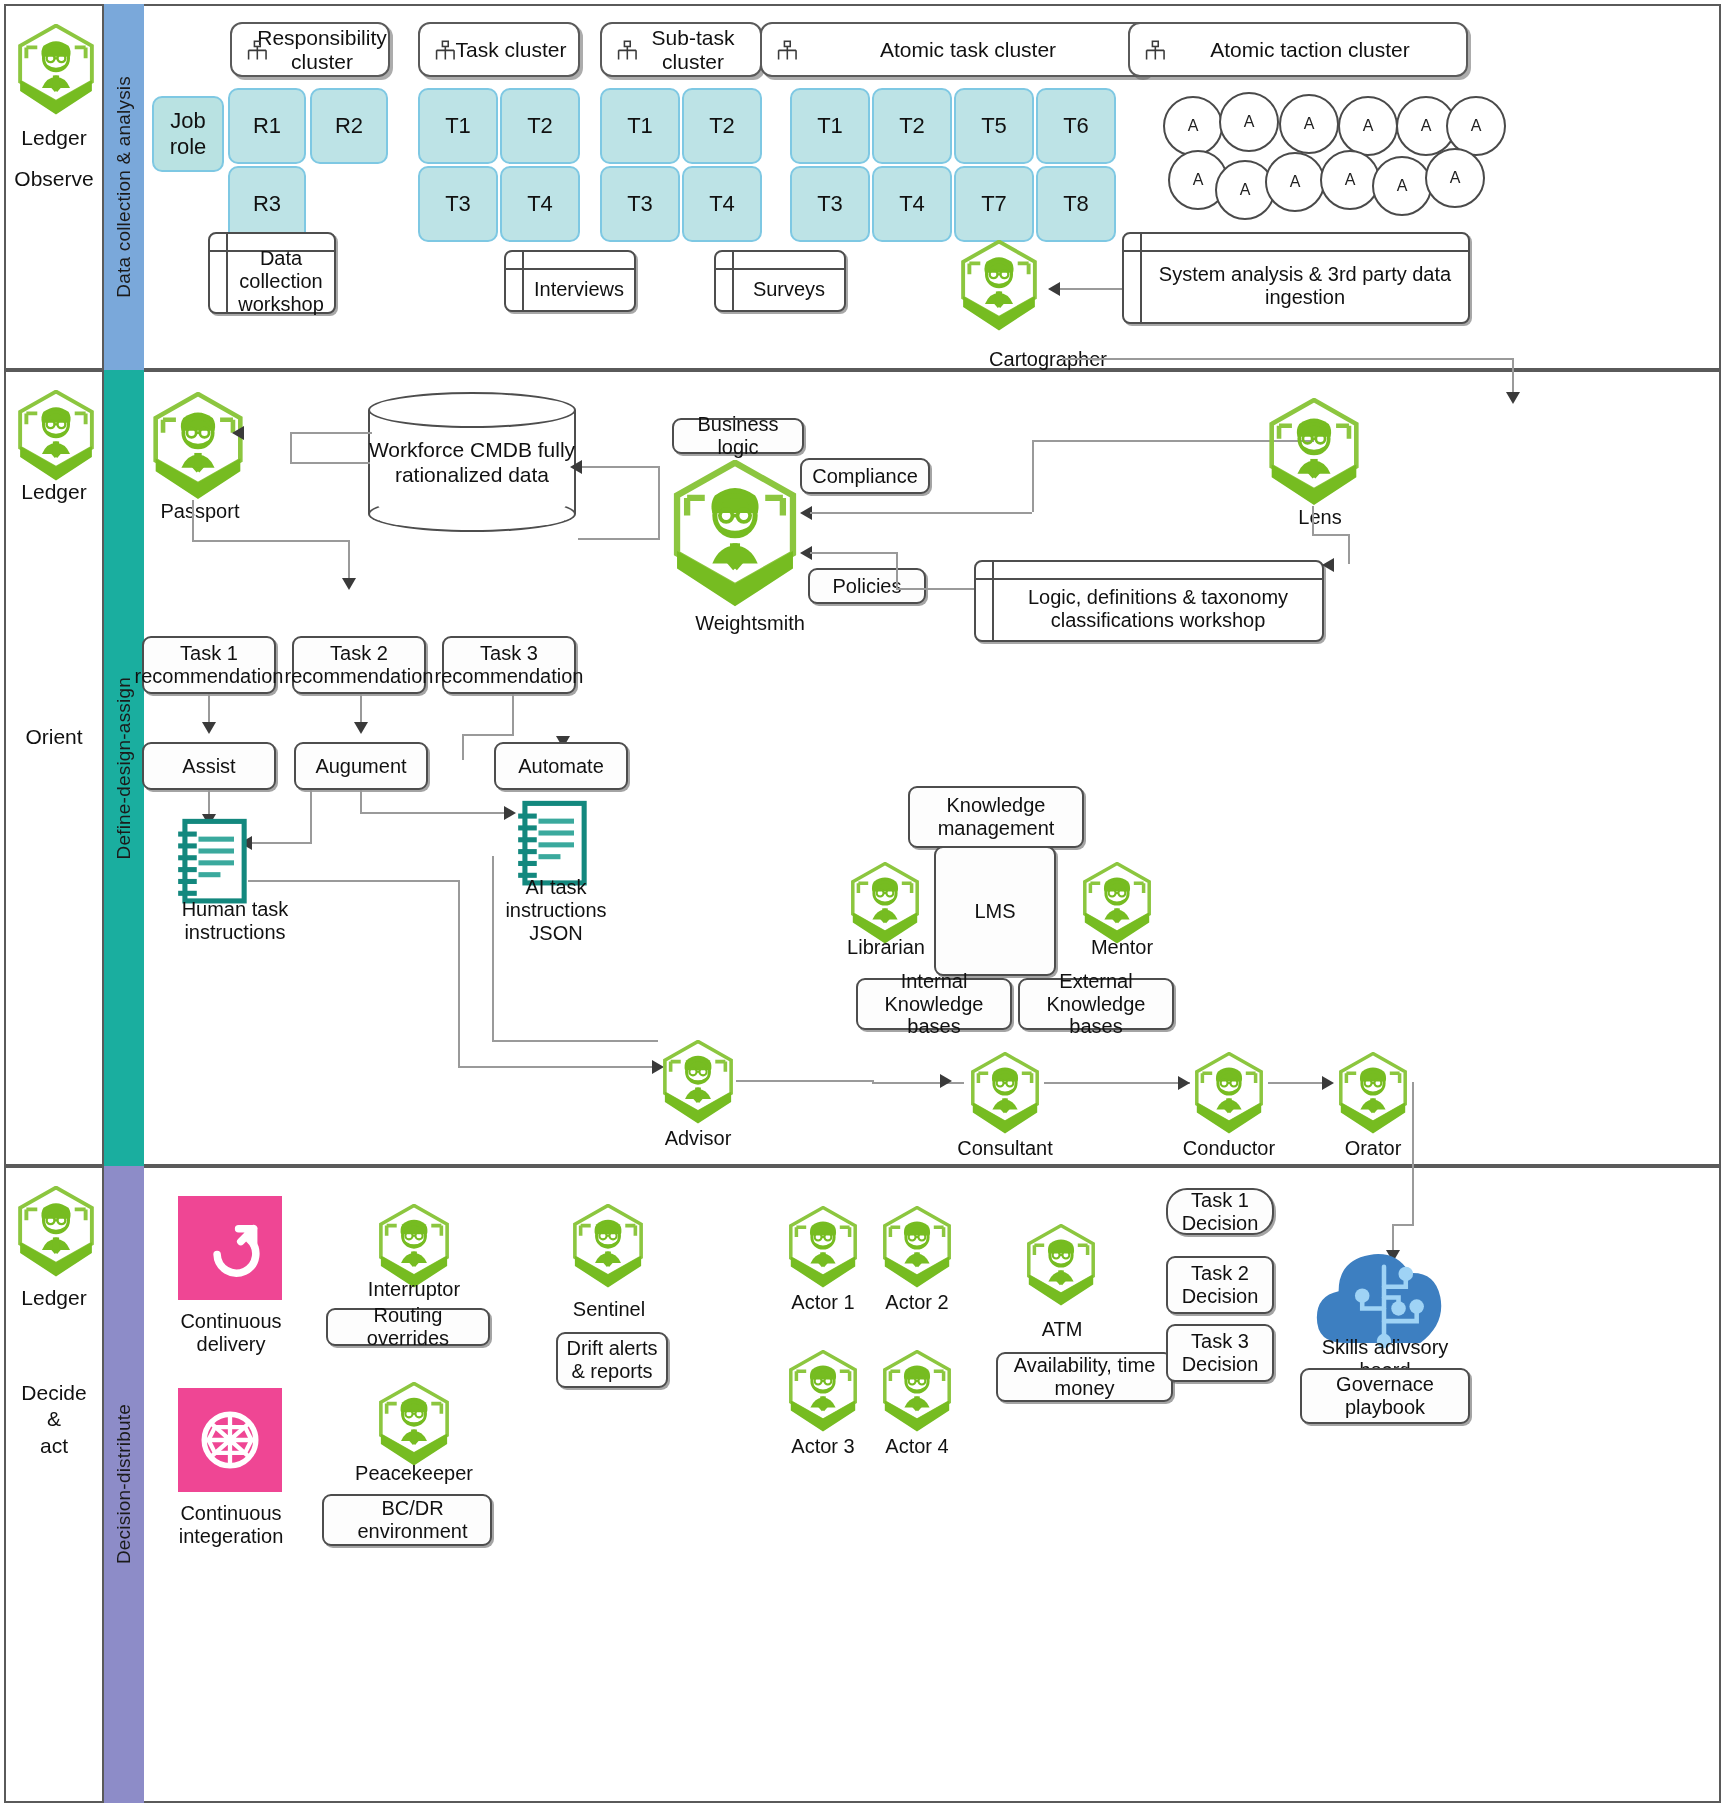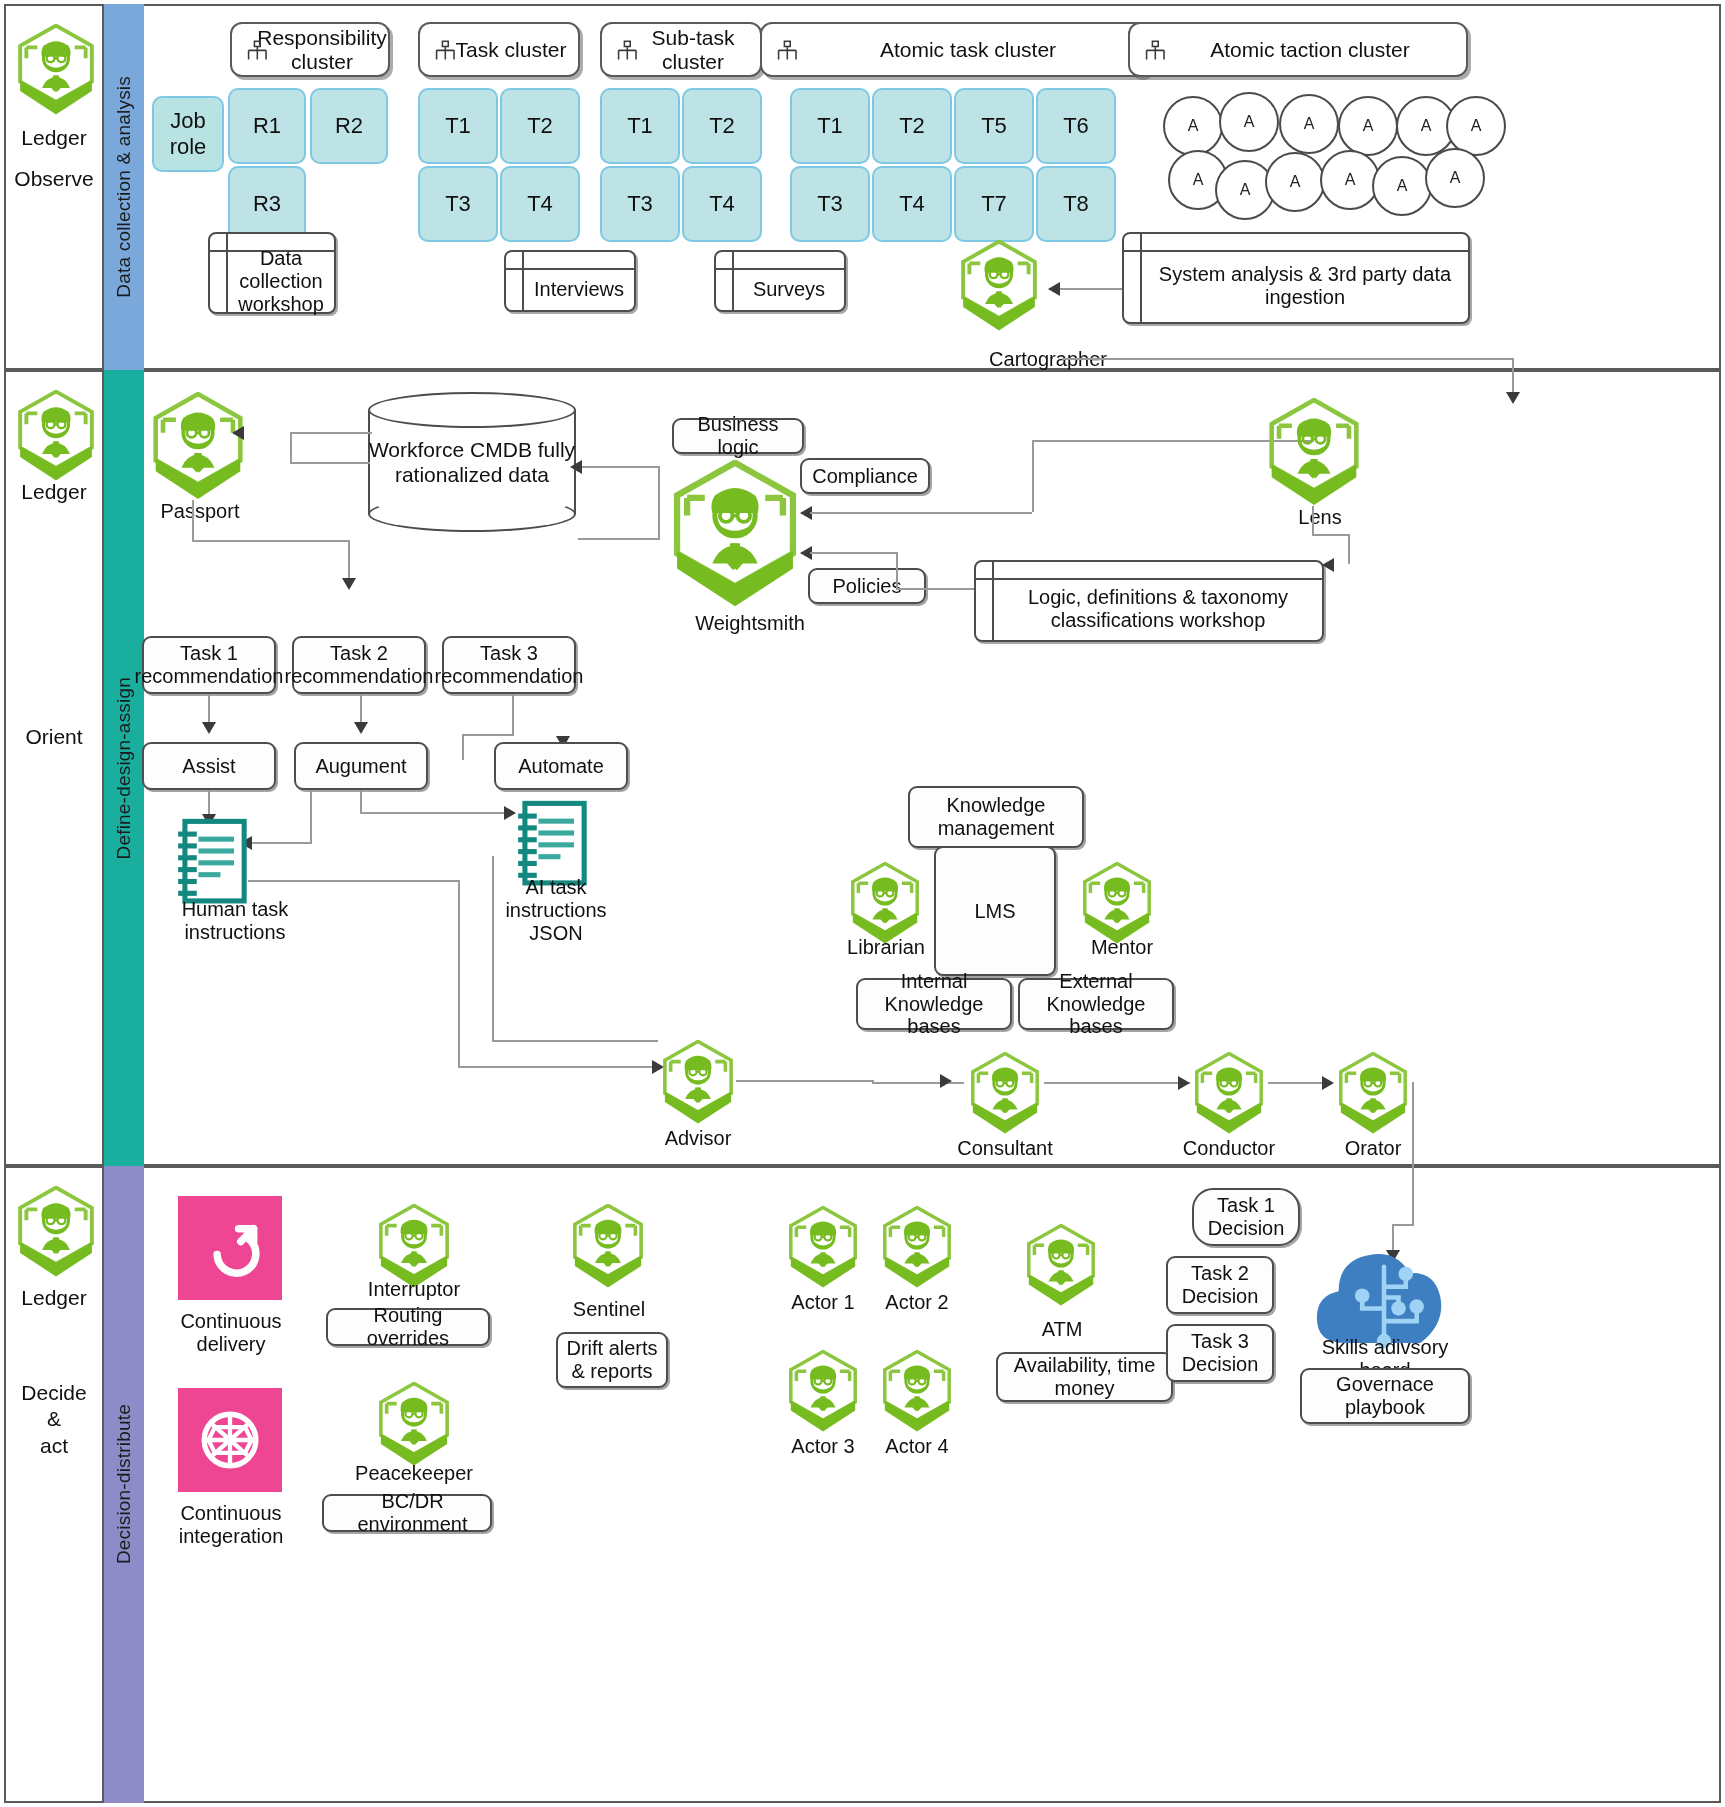--- a/index.html
+++ b/index.html
@@ -360,21 +360,21 @@
       </svg>
     </div>
     <div class="caption" style="left: 344px; top: 1278px; width: 140px;">Interruptor</div>
     <div class="rbox" style="left: 326px; top: 1308px; width: 164px; height: 38px;">Routing overrides</div>
     <div class="persona" style="left: 378px; top: 1382px; width: 72px; height: 111px;">
       <svg width="72" height="85" style="position: absolute; left: 0px; top: 0px;">
         <use href="#sym-persona" width="72" height="85"></use>
       </svg>
     </div>
     <div class="caption" style="left: 344px; top: 1462px; width: 140px;">Peacekeeper</div>
-    <div class="rbox" style="left: 322px; top: 1494px; width: 170px; height: 38px; padding-left: 16px;">BC/DR environment</div>
+    <div class="rbox" style="left: 322px; top: 1494px; width: 170px; height: 52px; padding-left: 16px;">BC/DR environment</div>
     <div class="persona" style="left: 572px; top: 1204px; width: 72px; height: 111px;">
       <svg width="72" height="85" style="position: absolute; left: 0px; top: 0px;">
         <use href="#sym-persona" width="72" height="85"></use>
       </svg>
     </div>
     <div class="caption" style="left: 544px; top: 1298px; width: 130px;">Sentinel</div>
     <div class="rbox" style="left: 556px; top: 1332px; width: 112px; height: 56px;">Drift alerts &amp; reports</div>
     <div class="persona" style="left: 788px; top: 1206px; width: 70px; height: 109px;">
       <svg width="70" height="83" style="position: absolute; left: 0px; top: 0px;">
         <use href="#sym-persona" width="70" height="83"></use>
@@ -399,21 +399,21 @@
       </svg>
       <div class="nm" style="top: 85px;">Actor 4</div>
     </div>
     <div class="persona" style="left: 1026px; top: 1224px; width: 70px; height: 109px;">
       <svg width="70" height="83" style="position: absolute; left: 0px; top: 0px;">
         <use href="#sym-persona" width="70" height="83"></use>
       </svg>
     </div>
     <div class="caption" style="left: 1016px; top: 1318px; width: 92px;">ATM</div>
     <div class="rbox" style="left: 996px; top: 1352px; width: 177px; height: 50px;">Availability, time money</div>
-    <div class="rbox" style="left: 1192px; top: 1188px; width: 108px; height: 58px; border-radius: 21px;">Task 1 Decision</div>
+    <div class="rbox" style="left: 1166px; top: 1188px; width: 108px; height: 47px; border-radius: 21px;">Task 1 Decision</div>
     <div class="rbox" style="left: 1166px; top: 1256px; width: 108px; height: 58px;">Task 2 Decision</div>
     <div class="rbox" style="left: 1166px; top: 1324px; width: 108px; height: 58px;">Task 3 Decision</div>
     <div class="cloud" style="left: 1306px; top: 1234px; width: 156px; height: 118px;">
       <svg width="156" height="118" style="position: absolute; left: 0px; top: 0px;">
         <use href="#sym-cloud" width="156" height="118"></use>
       </svg>
     </div>
     <div class="caption" style="left: 1294px; top: 1336px; width: 182px;">Skills adivsory board</div>
     <div class="rbox" style="left: 1300px; top: 1368px; width: 170px; height: 56px;">Governace playbook</div>
   </div>

